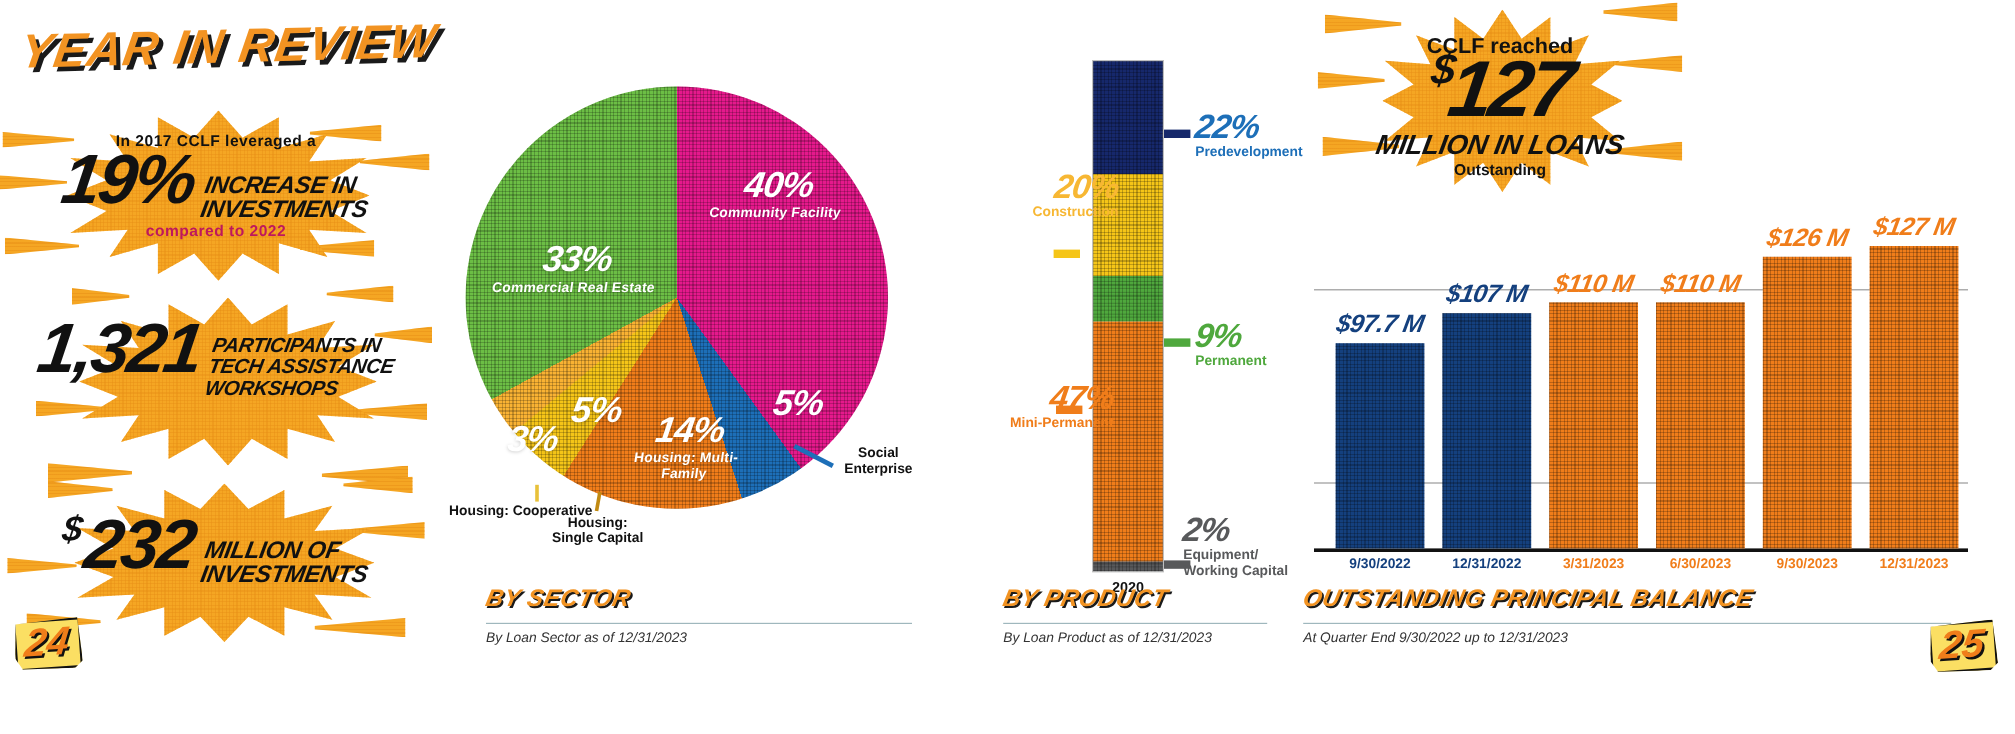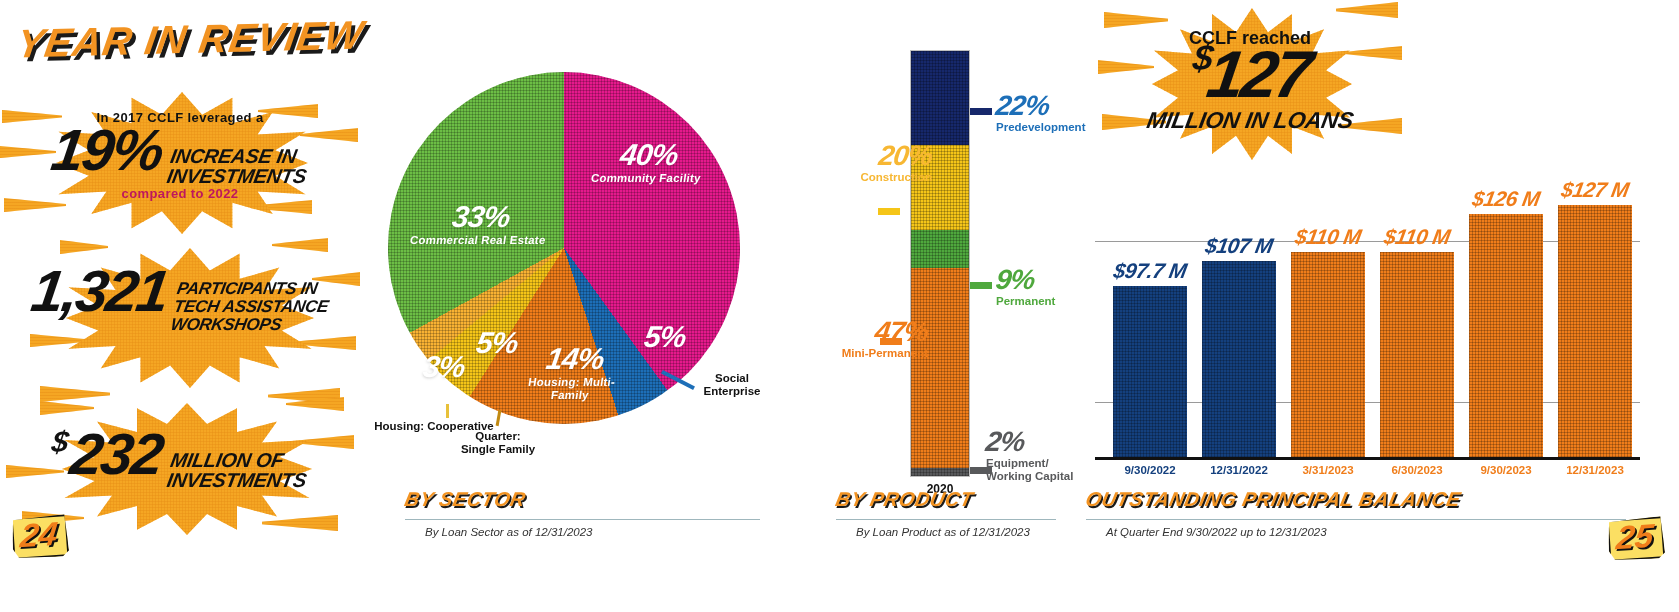--- a/index.html
+++ b/index.html
@@ -108,21 +108,21 @@
   .cap-title{
     font-size:20px;line-height:22px;font-weight:bold;font-style:italic;
     color:#f29322;text-shadow:2px 2px 0 #1a1a1a;
     transform:skewX(-12deg);
     white-space:nowrap;letter-spacing:.5px;
   }
   .cap-rule{
     height:1px;background:#9fb7bd;margin:9px 0 6px 0;
   }
   .cap-sub{
-    font-size:11.5px;font-style:italic;color:#333;white-space:nowrap;margin-left:20px;
+    font-size:11.5px;font-style:italic;color:#333;white-space:nowrap;
   }
 
   
   #pie-wrap{left:370px;top:62px;width:400px;height:400px;}
   #pie{
     position:absolute;left:18px;top:10px;width:352px;height:352px;
     border-radius:50%;
     background: conic-gradient(
       from 0deg,
       #e6198c 0deg 144deg,
@@ -315,21 +315,21 @@
     <div class="pie-pct" style="left:148px;top:282px;width:110px;">
       <span class="n">14%</span>
       <span class="t">Housing: Multi-Family</span>
     </div>
 
     <div class="pie-pct" style="left:96px;top:266px;width:62px;">
       <span class="n">5%</span>
     </div>
     <div class="leader" style="left:127px;top:348px;width:3px;height:16px;background:#c18a12;transform:rotate(10deg);"></div>
     <div class="pie-out" style="left:88px;top:368px;width:80px;">
-      <span>Quarter: Single Family</span>
+      <span>Housing: Single Capital</span>
     </div>
 
     <div class="pie-pct" style="left:44px;top:290px;width:60px;">
       <span class="n">3%</span>
     </div>
     <div class="leader" style="left:76px;top:342px;width:3px;height:14px;background:#e8c13a;"></div>
     <div class="pie-out" style="left:4px;top:358px;width:120px;">
       <span>Housing: Cooperative</span>
     </div>
 
@@ -411,20 +411,21 @@
     <div class="ray" style="left:4px;top:10px;width:64px;height:16px;clip-path:polygon(0 100%,100% 58%,100% 42%,0 0);"></div>
     <div class="ray" style="left:236px;top:0px;width:62px;height:16px;clip-path:polygon(100% 100%,0 58%,0 42%,100% 0);"></div>
     <div class="ray" style="left:244px;top:44px;width:58px;height:14px;clip-path:polygon(100% 0,0 42%,0 58%,100% 100%);"></div>
     <div class="ray" style="left:-2px;top:58px;width:56px;height:14px;clip-path:polygon(0 0,100% 42%,100% 58%,0 100%);"></div>
     <div class="ray" style="left:2px;top:112px;width:64px;height:16px;clip-path:polygon(0 0,100% 42%,100% 58%,0 100%);"></div>
     <div class="ray" style="left:238px;top:116px;width:64px;height:16px;clip-path:polygon(100% 0,0 42%,0 58%,100% 100%);"></div>
     <div class="burst" style="left:52px;top:6px;width:200px;height:152px;"></div>
     <div class="t1">CCLF reached</div>
     <div class="t2"><span class="d">$</span><span>127</span></div>
     <div class="t3">MILLION IN LOANS</div>
+    <div class="t4">Outstanding</div>
   </div>
 
   <div class="abs" id="bars-wrap">
     <div id="bars-plot">
 
       <div class="grid" style="bottom:218px;"></div>
       <div class="grid" style="bottom:57px;"></div>
       <div class="axis"></div>
 
       <div class="bar-col" style="left:18px;height:171px;">

